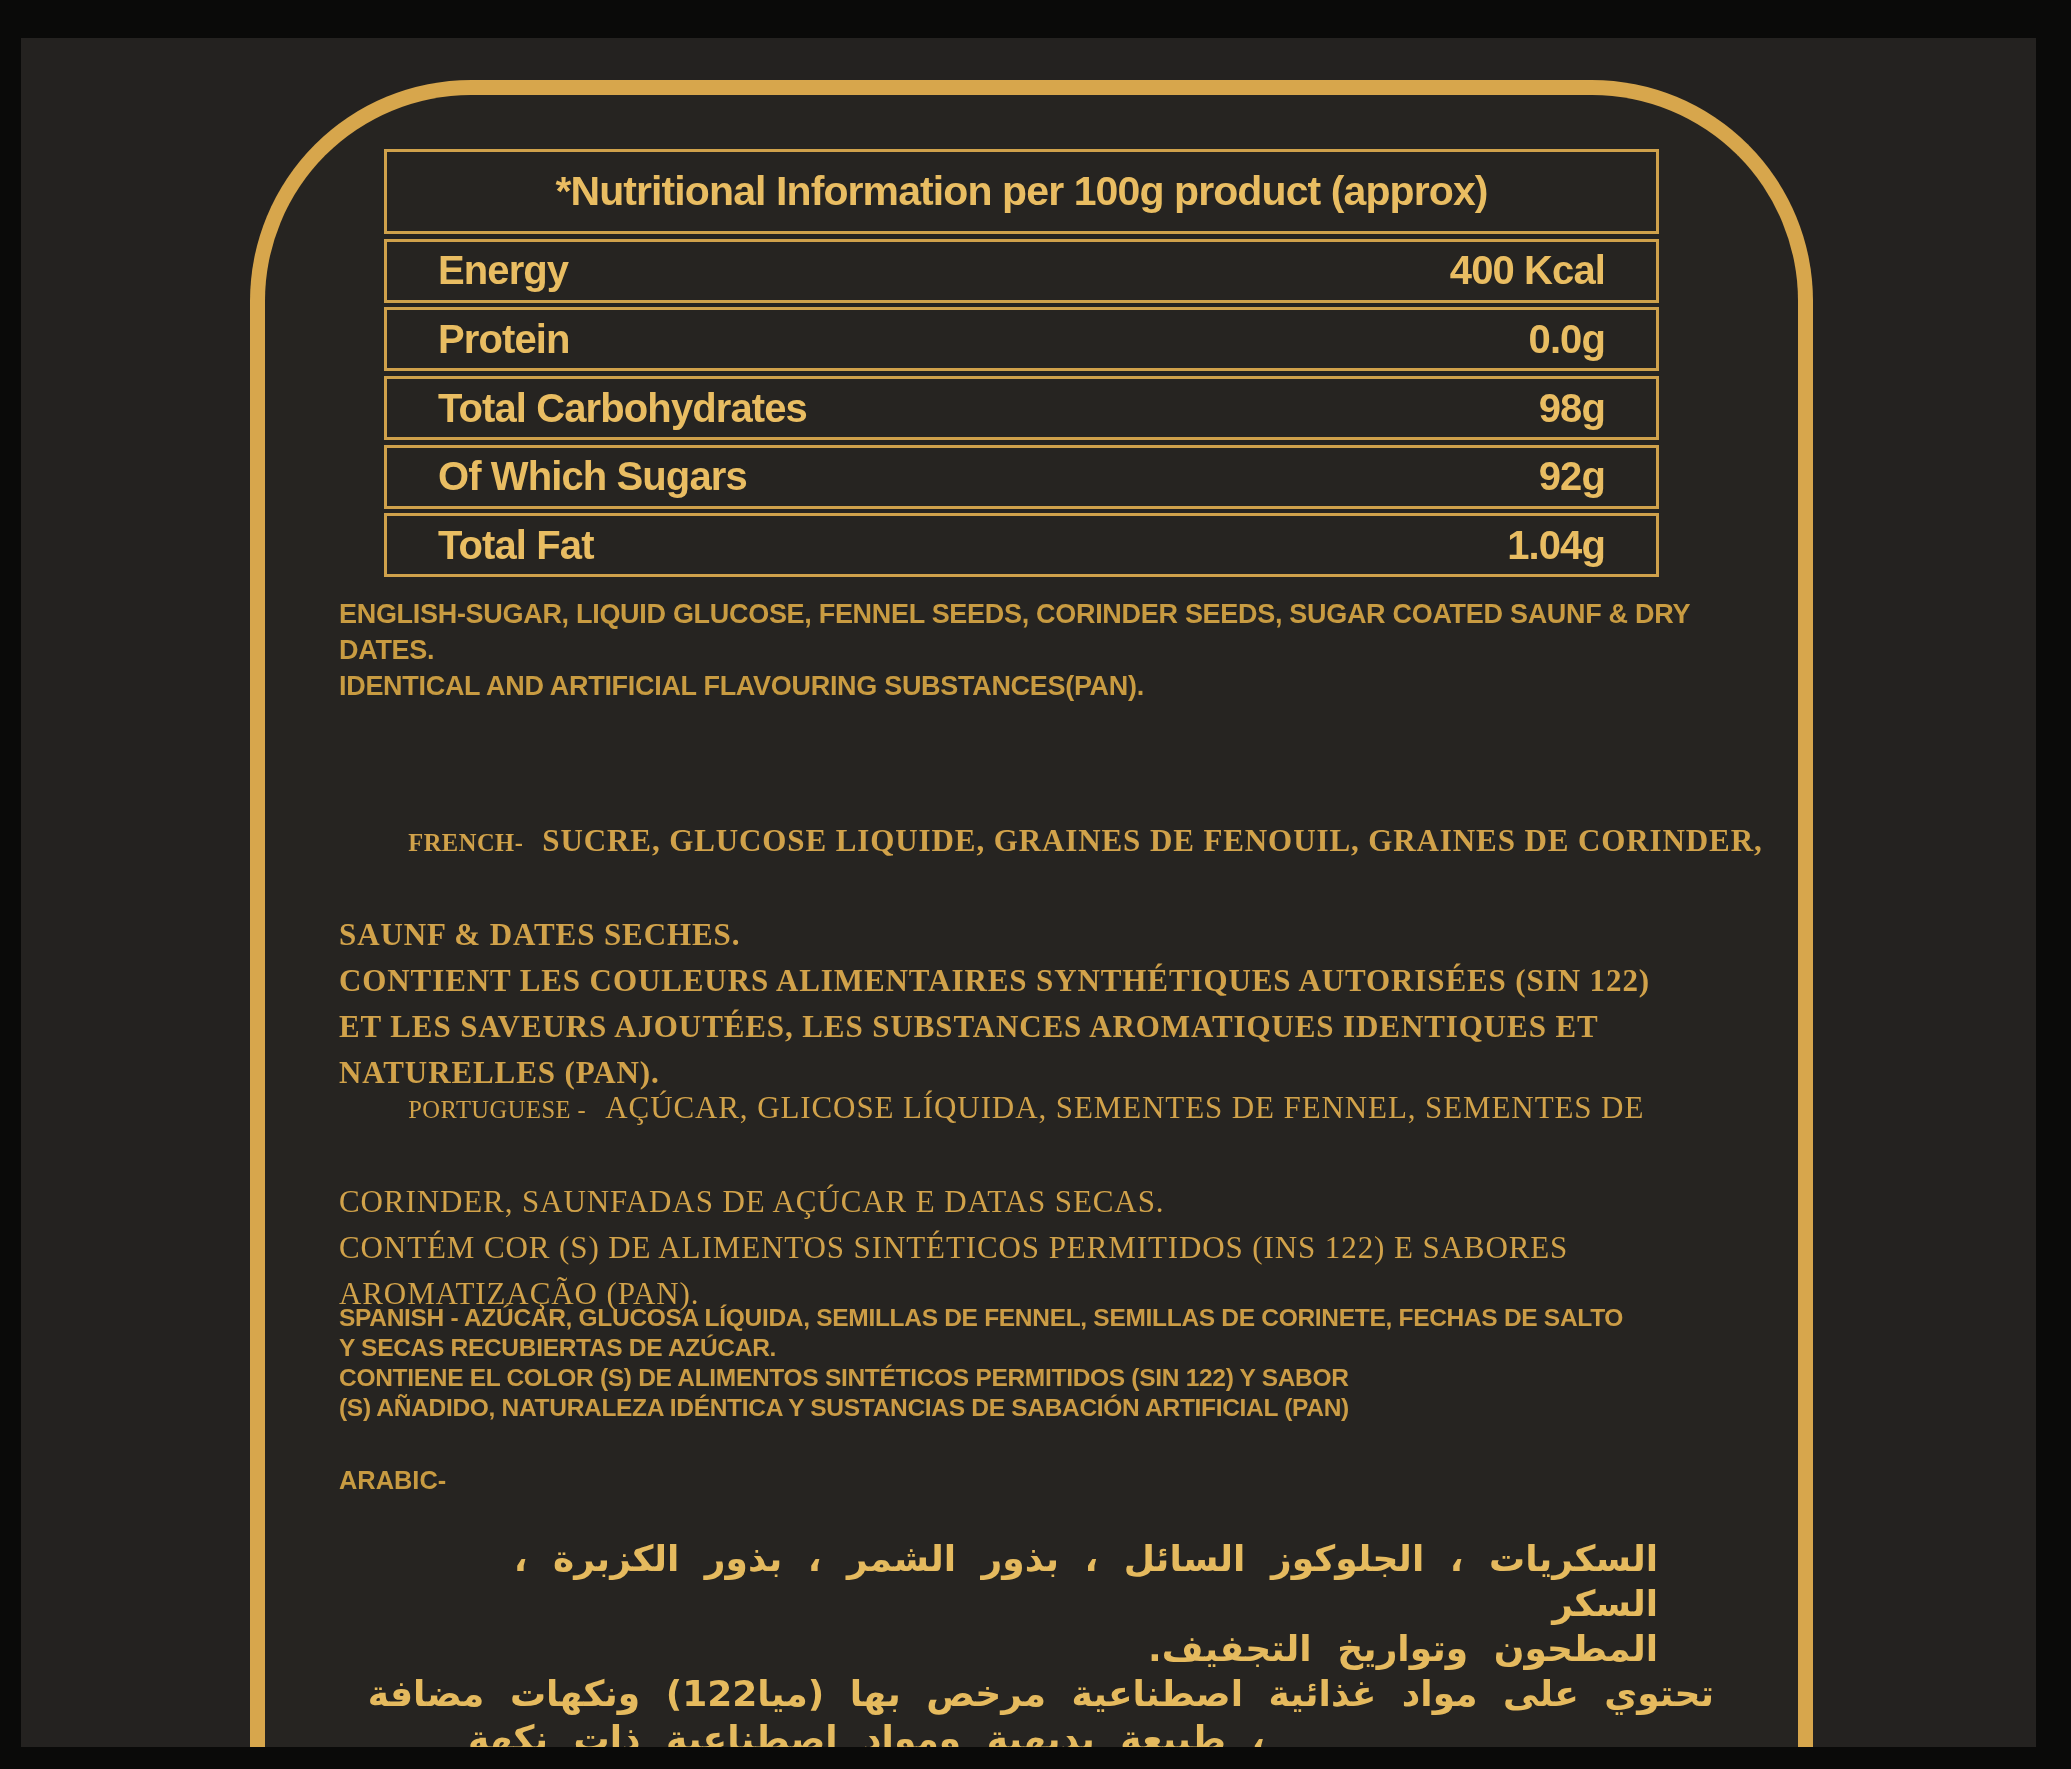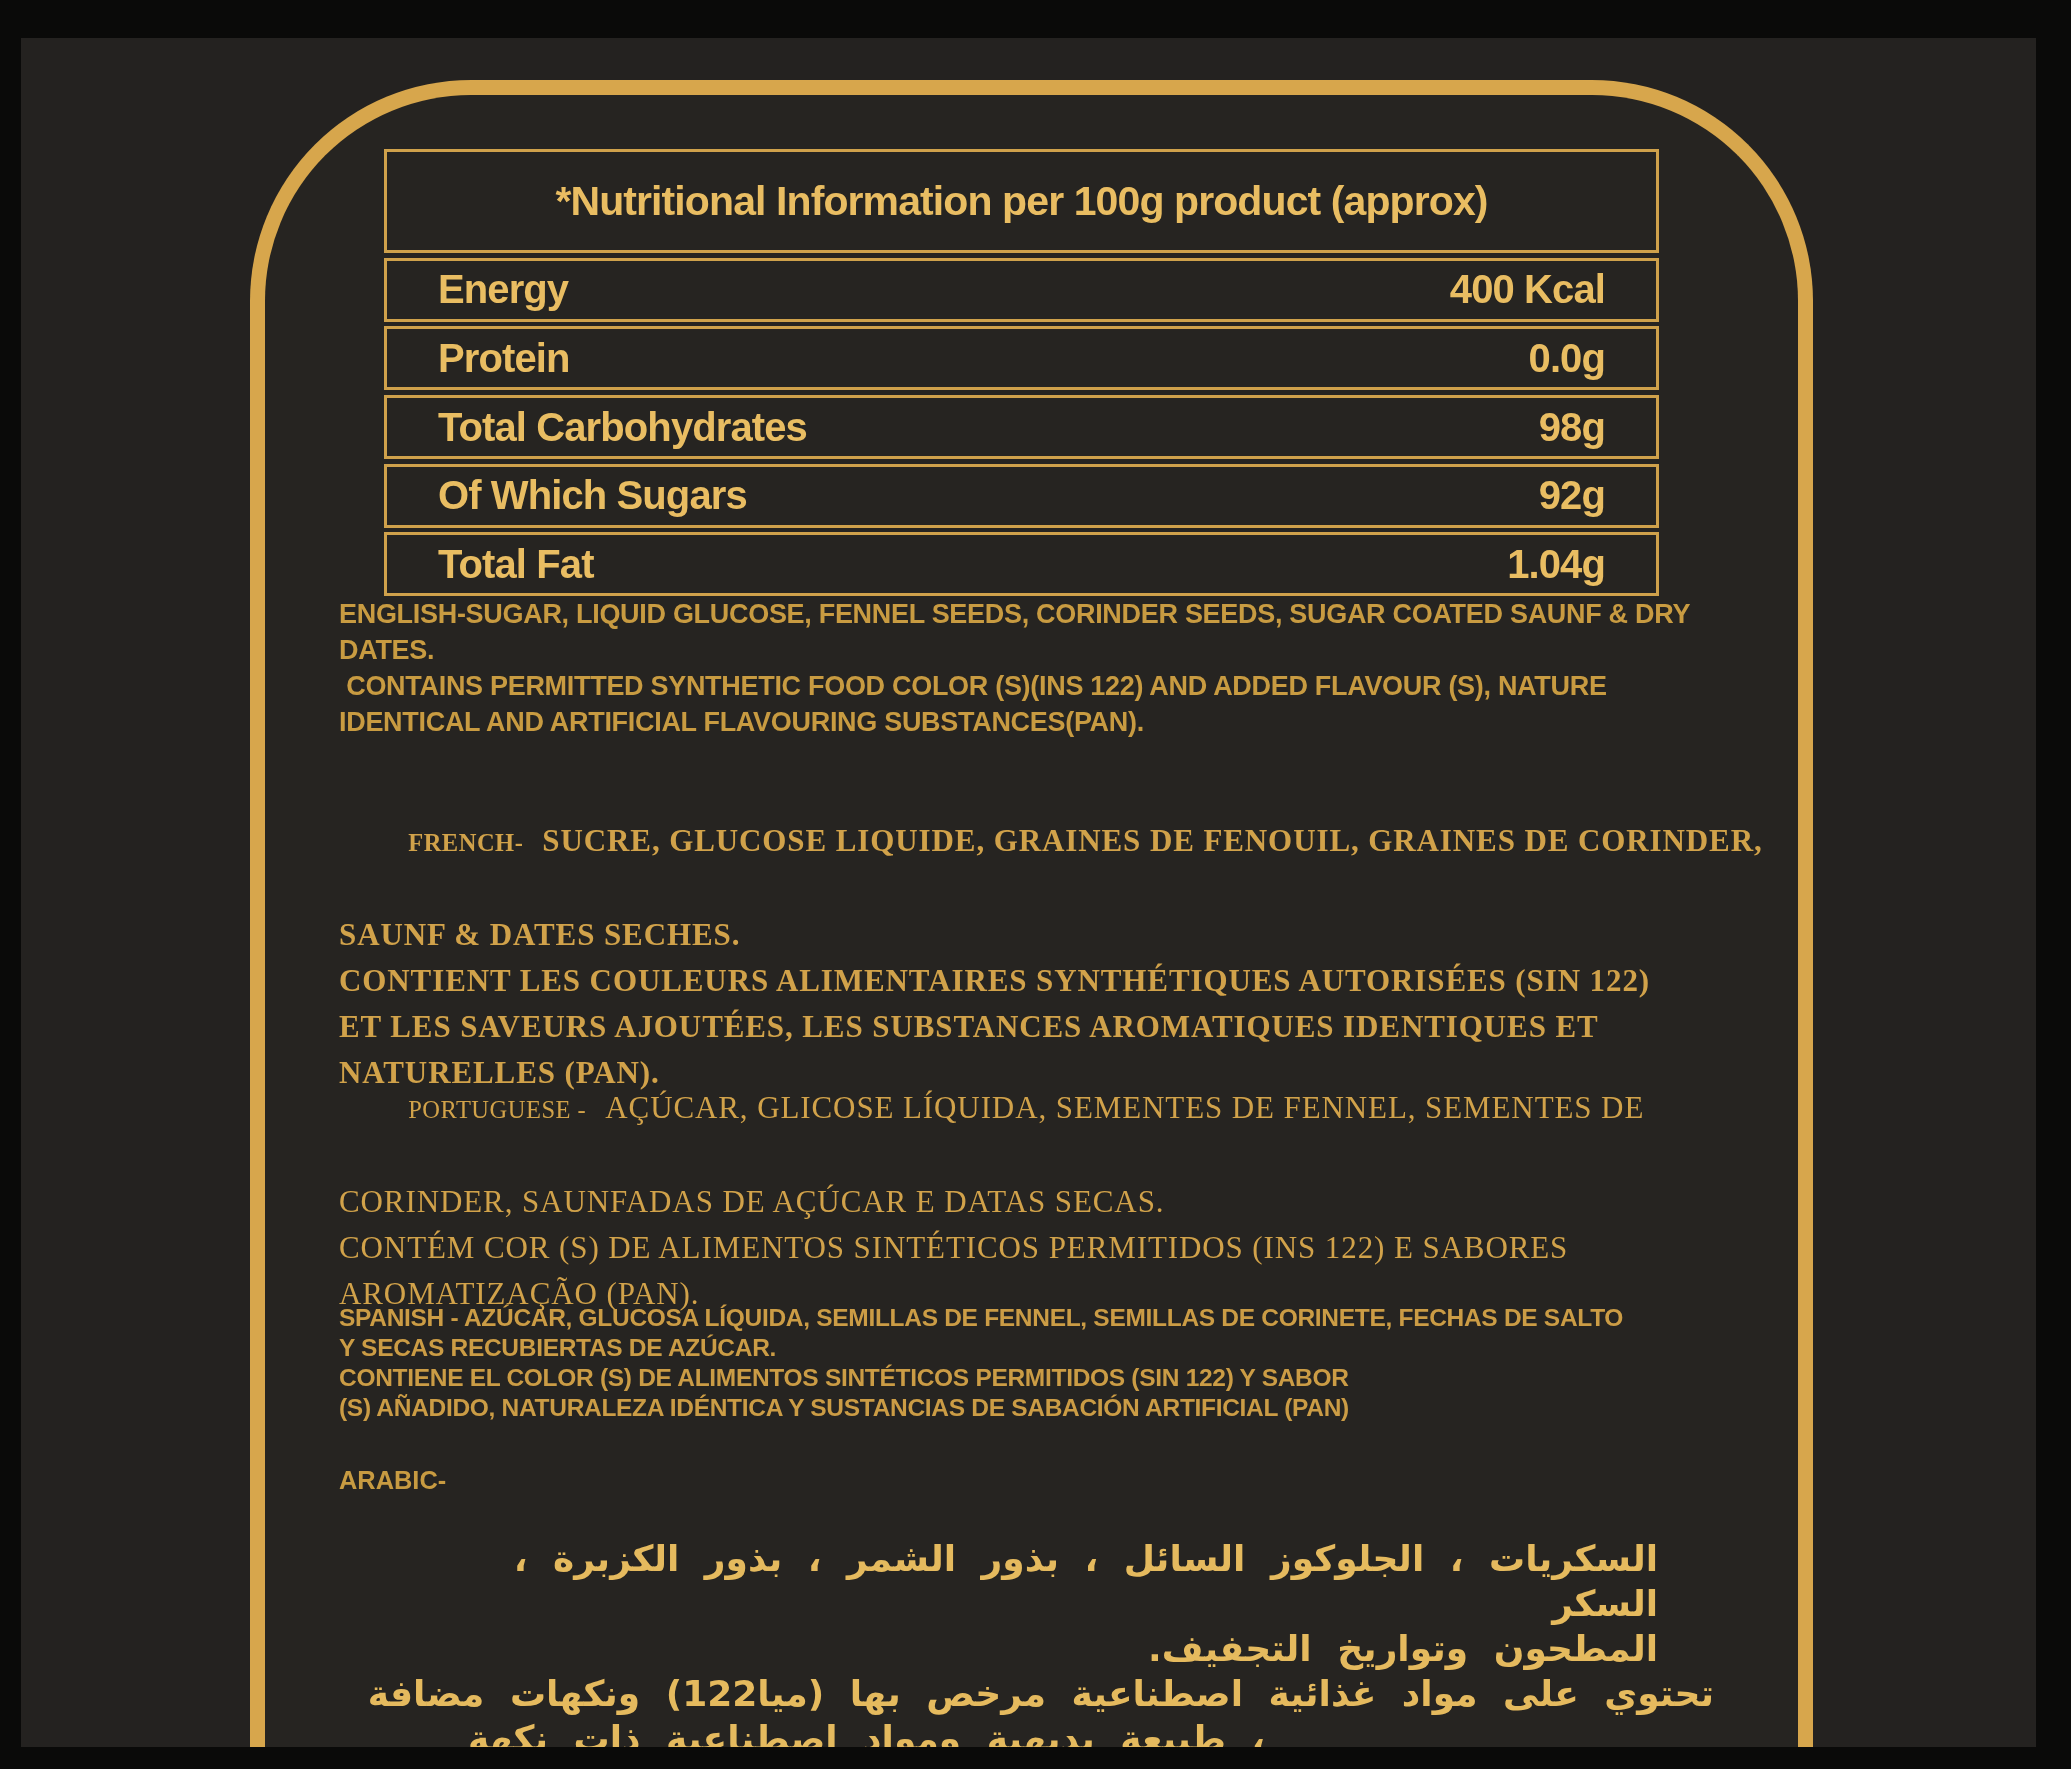--- a/index.html
+++ b/index.html
@@ -20,21 +20,21 @@
     border-radius:221px 221px 0 0;
     background:#262421;
   }
   
   .ntable{position:absolute;left:363px;top:111px;width:1275px;}
   .nbox{
     box-sizing:border-box;border:3.8px solid #cfa14b;margin-bottom:4.7px;
     display:flex;align-items:center;color:#e9bd62;
     letter-spacing:-0.9px;font-weight:bold;
   }
-  .nbox.header{height:104px;justify-content:center;font-size:41px;}
+  .nbox.header{height:85px;justify-content:center;font-size:41px;}
   .nbox.row{height:64px;justify-content:space-between;padding:0 51px;font-size:40px;}
   
   .block{position:absolute;left:318px;width:1384px;}
   .block .ln{white-space:pre;}
   .eng{top:558px;font-size:27px;line-height:36px;font-weight:bold;
        color:#c89b41;letter-spacing:-0.3px;}
   .fr{top:734px;font-family:"Liberation Serif",serif;font-size:31px;
       line-height:46px;font-weight:bold;color:#d1a24a;letter-spacing:0.9px;}
   .pt{top:1001px;font-family:"Liberation Serif",serif;font-size:31px;
       line-height:46px;font-weight:normal;color:#d1a24a;letter-spacing:0.9px;}
@@ -79,21 +79,20 @@
       </div>
       <div class="nbox row">
         <span>Total Fat</span>
         <span>1.04g</span>
       </div>
     </div>
 
     <div class="block eng">
       <div class="ln">ENGLISH-SUGAR, LIQUID GLUCOSE, FENNEL SEEDS, CORINDER SEEDS, SUGAR COATED SAUNF &amp; DRY</div>
       <div class="ln">DATES.</div>
-      <div class="ln"> CONTAINS PERMITTED SYNTHETIC FOOD COLOR (S)(INS 122) AND ADDED FLAVOUR (S), NATURE</div>
       <div class="ln">IDENTICAL AND ARTIFICIAL FLAVOURING SUBSTANCES(PAN).</div>
     </div>
 
     <div class="block fr">
       <div class="ln">
         <span class="lang-label">FRENCH-</span><span>SUCRE, GLUCOSE LIQUIDE, GRAINES DE FENOUIL, GRAINES DE CORINDER,</span>
       </div>
       <div class="ln">SAUNF &amp; DATES SECHES.</div>
       <div class="ln">CONTIENT LES COULEURS ALIMENTAIRES SYNTHÉTIQUES AUTORISÉES (SIN 122)</div>
       <div class="ln">ET LES SAVEURS AJOUTÉES, LES SUBSTANCES AROMATIQUES IDENTIQUES ET</div>

